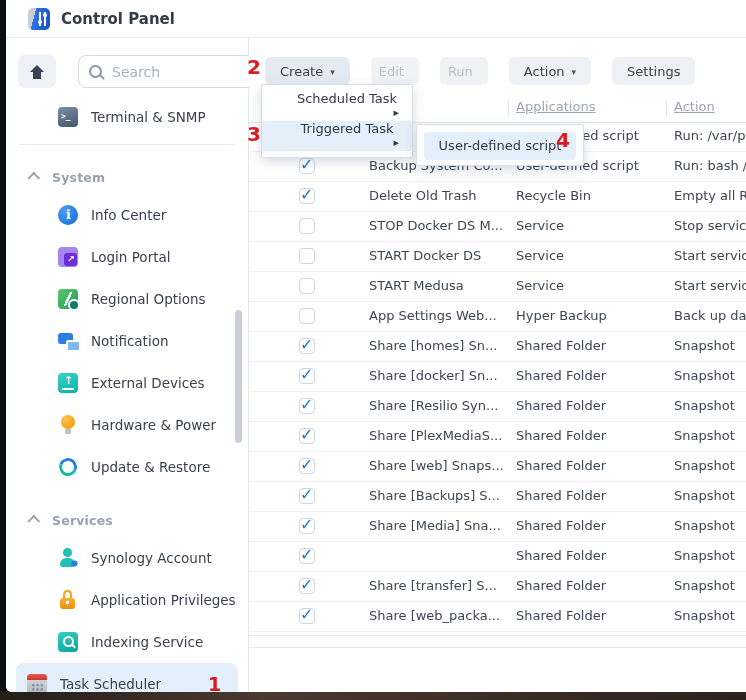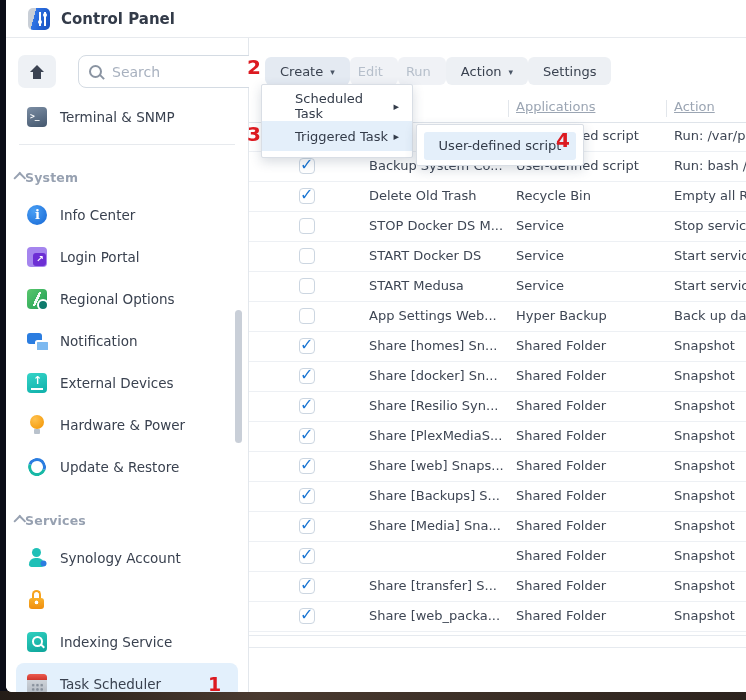--- a/index.html
+++ b/index.html
@@ -27,26 +27,26 @@
   .home-glyph::before{content:"";position:absolute;left:1px;top:0;border-left:7px solid transparent;
     border-right:7px solid transparent;border-bottom:7px solid #3b4352;}
   .home-glyph::after{content:"";position:absolute;left:4px;top:7px;width:8px;height:7px;background:#3b4352;}
   .search-box{flex:1;height:33px;border:1px solid #d4dbe3;border-radius:8px;display:flex;
     align-items:center;padding:0 10px;gap:8px;box-sizing:border-box;background:#fff;}
   .mag{width:9px;height:9px;border:2px solid #8a94a2;border-radius:50%;position:relative;flex:none;}
   .mag::after{content:"";position:absolute;width:6px;height:2px;background:#8a94a2;right:-5px;bottom:-2px;transform:rotate(45deg);}
   .search-input{border:none;outline:none;flex:1;font-size:14px;color:#39414f;min-width:0;
     font-family:"DejaVu Sans","Liberation Sans",sans-serif;}
   .search-input::placeholder{color:#a8b1bf;}
-  .side-item{height:41px;display:flex;align-items:center;gap:13px;padding-left:21px;cursor:pointer;}
+  .side-item{height:41px;display:flex;align-items:center;gap:13px;padding-left:21px;cursor:pointer;margin-left:31px;}
   .side-item .lbl{font-size:13.5px;color:#39414f;white-space:nowrap;}
   .side-item.selected{background:#e3f0fc;border-radius:8px;margin:0 10px;padding-left:11px;height:42px;}
   .top-item{margin-top:12px;height:34px;}
   .side-divider{border-top:1px solid #e7eaee;margin:10px 13px 0 13px;}
-  .sec-head{display:flex;align-items:center;padding-left:10px;margin-top:22px;margin-bottom:7px;
+  .sec-head{display:flex;align-items:center;gap:13px;padding-left:24px;margin-top:22px;margin-bottom:7px;
     height:20px;cursor:pointer;}
   .chev{width:7px;height:7px;border-left:2px solid #97a1b1;border-top:2px solid #97a1b1;
     transform:rotate(45deg) translateY(1px);flex:none;}
   .sec-label{font-size:12.5px;font-weight:bold;color:#97a1b1;letter-spacing:.2px;}
   .svc-list .side-item{height:42px;}
   .ann-inline{display:none;}
   .ann-inline.show{display:inline;color:#dc1a21;font-weight:bold;font-size:19px;margin-left:34px;}
   .scroll-thumb{position:absolute;right:6px;top:272px;width:7px;height:133px;border-radius:4px;
     background:#c9cfd8;cursor:pointer;}
   
@@ -83,21 +83,21 @@
   .ic-indexing-service-icon{background:linear-gradient(160deg,#2fd0c0,#0da49a);border-radius:4px;}
   .ic-indexing-service-icon::before{content:"";position:absolute;left:5px;top:4px;width:7px;height:7px;border:2px solid #fff;border-radius:50%;}
   .ic-indexing-service-icon::after{content:"";position:absolute;left:13px;top:13px;width:5px;height:2px;background:#fff;transform:rotate(45deg);}
   .ic-task-scheduler-icon{background:linear-gradient(#dadee3,#b2b9c2);border-radius:3.5px;}
   .ic-task-scheduler-icon::before{content:"";position:absolute;left:0;top:0;right:0;height:6px;
     background:linear-gradient(#ec5b50,#cf362d);border-radius:3.5px 3.5px 0 0;}
   .ic-task-scheduler-icon::after{content:"";position:absolute;left:4px;top:9px;width:13px;height:9px;
     background-image:radial-gradient(#868f9b 1.1px,transparent 1.4px);background-size:4.3px 4.3px;}
   
   .main{flex:1;position:relative;overflow:hidden;background:#fff;}
-  .toolbar{position:absolute;left:16px;top:19px;display:flex;gap:0;}
+  .toolbar{position:absolute;left:16px;top:19px;display:flex;gap:21px;}
   .tbtn{height:28px;border:none;border-radius:6px;background:#edf0f4;color:#3a4250;font-size:13px;
     padding:0 15px;display:flex;align-items:center;gap:7px;cursor:pointer;
     font-family:"DejaVu Sans","Liberation Sans",sans-serif;}
   .tbtn.disabled{color:#b6bfcb;cursor:default;background:#f0f2f6;padding-left:8px;}
   .tbtn.open{background:#e4eaf2;}
   .caret{display:none;}
   .caret.show{display:inline;font-size:9px;color:#55607022;color:#4a5565;transform:translateY(1px);}
   .grid-header{position:absolute;left:0;top:57px;width:760px;height:27px;border-bottom:1px solid #dfe4ea;}
   .grid-header .hdr{position:absolute;top:4px;font-size:13px;color:#9ba5b3;cursor:pointer;text-decoration:underline;}
   .hdr-app{left:267px;}
@@ -112,21 +112,21 @@
   .c-act{left:425px;}
   .cb{position:absolute;left:50px;top:6px;width:16px;height:16px;border:1.5px solid #ccd6e1;
     border-radius:4px;background:#fff;box-sizing:border-box;cursor:pointer;}
   .cb.checked::after{content:"✓";position:absolute;left:0px;top:-4px;color:#1a75d2;font-weight:bold;font-size:16px;}
   .endline{position:absolute;left:0;right:0;border-top:1px solid #e6eaef;}
   .endline1{top:597px;} .endline2{top:609px;}
   
   .menu-panel{position:absolute;left:261px;top:84px;width:152px;background:#fff;z-index:30;
     border:1px solid #d9dee5;box-shadow:0 4px 12px rgba(40,60,90,.18);padding:6px 0;box-sizing:border-box;border-radius:2px;}
   .menu-item{height:30px;display:flex;align-items:center;font-size:13px;color:#333b49;cursor:pointer;
-    padding:0 13px 0 33px;}
+    padding:0 13px 0 33px;flex-direction:column;}
   .menu-item.hl{background:#e4effa;}
   .m-arrow{display:none;}
   .m-arrow.show{display:inline;margin-left:auto;font-size:11px;color:#333b49;}
   .submenu-panel{position:absolute;left:416px;top:124px;width:168px;height:42px;background:#fff;z-index:31;
     border:1px solid #d9dee5;box-shadow:0 4px 12px rgba(40,60,90,.18);padding:7px;box-sizing:border-box;border-radius:2px;}
   .submenu-item{height:28px;line-height:28px;background:#e4effa;border-radius:3px;font-size:13px;
     color:#333b49;text-align:center;cursor:pointer;}
   
   .ann{position:absolute;z-index:40;color:#dc1a21;font-weight:bold;font-size:20px;line-height:22px;}
   [data-name="annotation-2"]{left:247px;top:56px;}
@@ -209,20 +209,21 @@
             <span class="sec-label" data-name="section-label">Services</span>
           </div>
           <div class="svc-list">
             <div class="side-item" data-name="sidebar-item-synology-account">
                 <span class="icon ic-synology-account-icon" data-name="synology-account-icon"></span>
                 <span class="lbl" data-name="sidebar-item-label">Synology Account</span>
 
               </div>
             <div class="side-item" data-name="sidebar-item-application-privileges">
                 <span class="icon ic-application-privileges-icon" data-name="application-privileges-icon"></span>
+                <span class="lbl" data-name="sidebar-item-label">Application Privileges</span>
 
               </div>
             <div class="side-item" data-name="sidebar-item-indexing-service">
                 <span class="icon ic-indexing-service-icon" data-name="indexing-service-icon"></span>
                 <span class="lbl" data-name="sidebar-item-label">Indexing Service</span>
 
               </div>
             <div class="side-item selected" data-name="sidebar-item-task-scheduler">
                 <span class="icon ic-task-scheduler-icon" data-name="task-scheduler-icon"></span>
                 <span class="lbl" data-name="sidebar-item-label">Task Scheduler</span>

